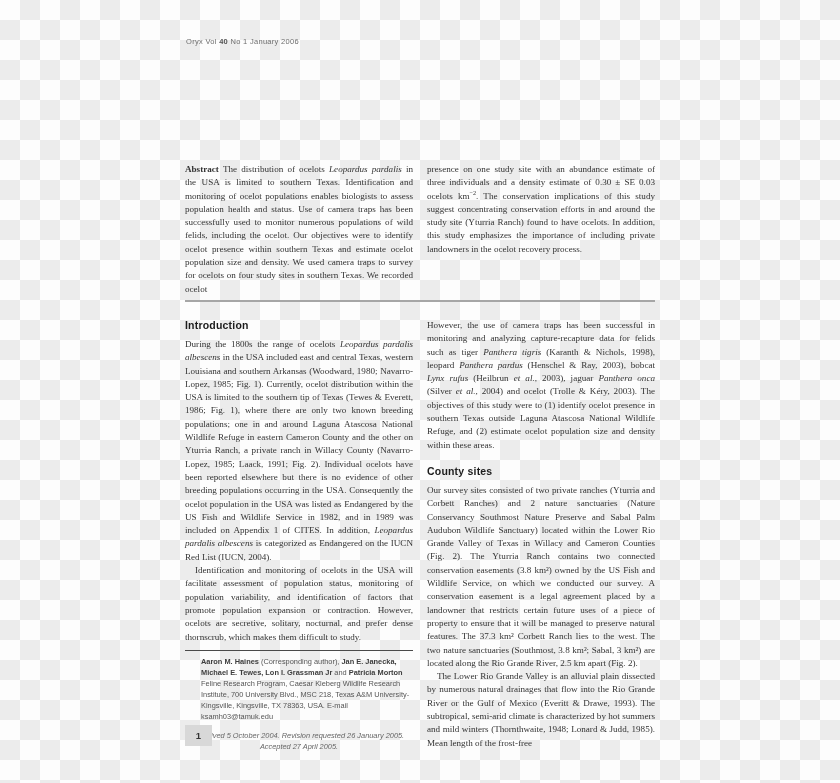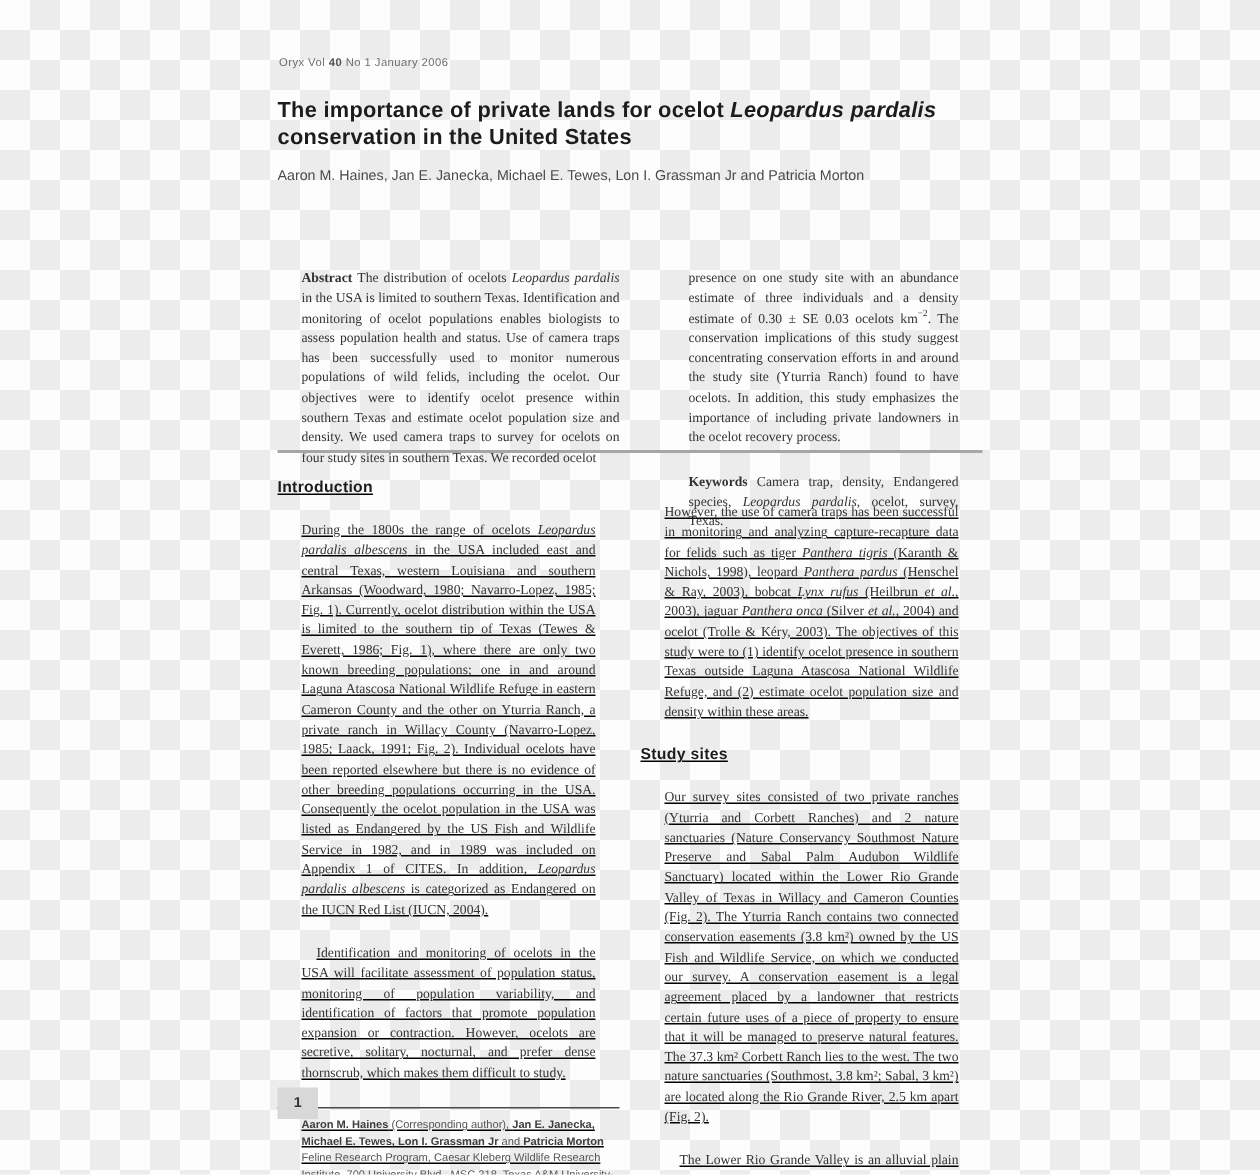--- a/index.html
+++ b/index.html
@@ -26,26 +26,26 @@
   .journal-header .seg-b{color:#555;}
 
   .title{position:absolute;top:66px;left:0;width:470px;margin:0;
     font-family:"Liberation Sans",sans-serif;font-weight:bold;font-size:14.5px;line-height:17.5px;color:var(--ink-title);letter-spacing:.2px;}
 
   .authors{position:absolute;top:112px;left:0;width:470px;font-size:9.5px;color:#4a4a4a;}
 
   .abstract-row{position:absolute;top:163px;left:0;width:470px;display:flex;gap:14px;}
   .col{width:228px;}
 
-  .body{margin:16px;font-family:"Liberation Serif",serif;font-size:9.1px;line-height:13.3px;color:var(--ink-body);text-align:justify;}
+  .body{margin:0;font-family:"Liberation Serif",serif;font-size:9.1px;line-height:13.3px;color:var(--ink-body);text-align:justify;}
   .keywords{margin-top:13px;}
 
   .rule-main{position:absolute;top:300px;left:0;width:470px;height:0;border-top:2px solid var(--rule-main);}
 
-  .main-row{position:absolute;top:319px;left:0;width:470px;display:flex;gap:14px;text-decoration:underline;}
+  .main-row{position:absolute;top:319px;left:0;width:470px;display:flex;gap:14px;}
   .section-heading{margin:0 0 7px 0;font-family:"Liberation Sans",sans-serif;font-weight:bold;font-size:10.5px;color:var(--ink-title);letter-spacing:.2px;}
   .heading-spaced{margin-top:13px;}
   .indent{text-indent:10px;}
 
   .footnote-rule{margin-top:6px;width:100%;height:0;border-top:1.5px solid var(--rule-footnote);}
   .footnote{margin:5px 0 0 16px;font-family:"Liberation Sans",sans-serif;font-size:7.4px;line-height:11px;color:#555;text-align:left;}
   .footnote .seg-b{color:#3d3d3d;}
   .received{margin:8px 0 0 0;font-family:"Liberation Sans",sans-serif;font-style:italic;font-size:7.4px;line-height:11px;color:var(--ink-muted);text-align:center;}
 
   .footer-row{position:absolute;top:725px;left:0;width:470px;display:flex;justify-content:space-between;align-items:flex-start;}
@@ -59,46 +59,43 @@
   .seg-sup{vertical-align:super;font-size:68%;line-height:0;}
 </style>
 </head>
 <body>
 
 <div class="canvas">
   <div class="content">
 
     <div class="journal-header"><span>Oryx Vol </span><span class="seg-b">40</span><span> No 1 January 2006</span></div>
 
-    <h1 class="title"><span>The importance of private lands for ocelot </span><span class="seg-bi">Leopardus pardalis</span><span> conservation in the United States</span></h1>
 
-    <div class="authors">Aaron M. Haines, Jan E. Janecka, Michael E. Tewes, Lon I. Grassman Jr and Patricia Morton</div>
 
     <div class="abstract-row">
       <p class="col body"><span class="seg-b">Abstract </span><span>The distribution of ocelots </span><span class="seg-i">Leopardus pardalis</span><span> in the USA is limited to southern Texas. Identification and monitoring of ocelot populations enables biologists to assess population health and status. Use of camera traps has been successfully used to monitor numerous populations of wild felids, including the ocelot. Our objectives were to identify ocelot presence within southern Texas and estimate ocelot population size and density. We used camera traps to survey for ocelots on four study sites in southern Texas. We recorded ocelot</span></p>
       <div class="col">
         <p class="body"><span>presence on one study site with an abundance estimate of three individuals and a density estimate of 0.30 ± SE 0.03 ocelots km</span><span class="seg-sup">−2</span><span>. The conservation implications of this study suggest concentrating conservation efforts in and around the study site (Yturria Ranch) found to have ocelots. In addition, this study emphasizes the importance of including private landowners in the ocelot recovery process.</span></p>
-        <p class="body keywords"><span class="seg-b">Keywords </span><span>Camera trap, density, Endangered species, </span><span class="seg-i">Leopardus pardalis</span><span>, ocelot, survey, Texas.</span></p>
       </div>
     </div>
 
     <div class="rule-main"></div>
 
     <div class="main-row">
       <div class="col">
         <h2 class="section-heading">Introduction</h2>
         <p class="body"><span>During the 1800s the range of ocelots </span><span class="seg-i">Leopardus pardalis albescens</span><span> in the USA included east and central Texas, western Louisiana and southern Arkansas (Woodward, 1980; Navarro-Lopez, 1985; Fig. 1). Currently, ocelot distribution within the USA is limited to the southern tip of Texas (Tewes &amp; Everett, 1986; Fig. 1), where there are only two known breeding populations; one in and around Laguna Atascosa National Wildlife Refuge in eastern Cameron County and the other on Yturria Ranch, a private ranch in Willacy County (Navarro-Lopez, 1985; Laack, 1991; Fig. 2). Individual ocelots have been reported elsewhere but there is no evidence of other breeding populations occurring in the USA. Consequently the ocelot population in the USA was listed as Endangered by the US Fish and Wildlife Service in 1982, and in 1989 was included on Appendix 1 of CITES. In addition, </span><span class="seg-i">Leopardus pardalis albescens</span><span> is categorized as Endangered on the IUCN Red List (IUCN, 2004).</span></p>
         <p class="body indent"><span>Identification and monitoring of ocelots in the USA will facilitate assessment of population status, monitoring of population variability, and identification of factors that promote population expansion or contraction. However, ocelots are secretive, solitary, nocturnal, and prefer dense thornscrub, which makes them difficult to study.</span></p>
         <div class="footnote-rule"></div>
         <p class="footnote"><span class="seg-b">Aaron M. Haines</span><span> (Corresponding author), </span><span class="seg-b">Jan E. Janecka, Michael E. Tewes, Lon I. Grassman Jr</span><span> and </span><span class="seg-b">Patricia Morton</span><span> Feline Research Program, Caesar Kleberg Wildlife Research Institute, 700 University Blvd., MSC 218, Texas A&amp;M University-Kingsville, Kingsville, TX 78363, USA. E-mail ksamh03@tamuk.edu</span></p>
         <p class="received">Received 5 October 2004. Revision requested 26 January 2005. Accepted 27 April 2005.</p>
       </div>
       <div class="col">
         <p class="body"><span>However, the use of camera traps has been successful in monitoring and analyzing capture-recapture data for felids such as tiger </span><span class="seg-i">Panthera tigris</span><span> (Karanth &amp; Nichols, 1998), leopard </span><span class="seg-i">Panthera pardus</span><span> (Henschel &amp; Ray, 2003), bobcat </span><span class="seg-i">Lynx rufus</span><span> (Heilbrun </span><span class="seg-i">et al.</span><span>, 2003), jaguar </span><span class="seg-i">Panthera onca</span><span> (Silver </span><span class="seg-i">et al.</span><span>, 2004) and ocelot (Trolle &amp; Kéry, 2003). The objectives of this study were to (1) identify ocelot presence in southern Texas outside Laguna Atascosa National Wildlife Refuge, and (2) estimate ocelot population size and density within these areas.</span></p>
-        <h2 class="section-heading heading-spaced">Study sites</h2>
+        <h2 class="section-heading heading-spaced">County sites</h2>
         <p class="body"><span>Our survey sites consisted of two private ranches (Yturria and Corbett Ranches) and 2 nature sanctuaries (Nature Conservancy Southmost Nature Preserve and Sabal Palm Audubon Wildlife Sanctuary) located within the Lower Rio Grande Valley of Texas in Willacy and Cameron Counties (Fig. 2). The Yturria Ranch contains two connected conservation easements (3.8 km²) owned by the US Fish and Wildlife Service, on which we conducted our survey. A conservation easement is a legal agreement placed by a landowner that restricts certain future uses of a piece of property to ensure that it will be managed to preserve natural features. The 37.3 km² Corbett Ranch lies to the west. The two nature sanctuaries (Southmost, 3.8 km²; Sabal, 3 km²) are located along the Rio Grande River, 2.5 km apart (Fig. 2).</span></p>
         <p class="body indent"><span>The Lower Rio Grande Valley is an alluvial plain dissected by numerous natural drainages that flow into the Rio Grande River or the Gulf of Mexico (Everitt &amp; Drawe, 1993). The subtropical, semi-arid climate is characterized by hot summers and mild winters (Thornthwaite, 1948; Lonard &amp; Judd, 1985). Mean length of the frost-free</span></p>
       </div>
     </div>
 
     <div class="footer-row">
       <div class="page-number">1</div>
     </div>
 
   </div>

